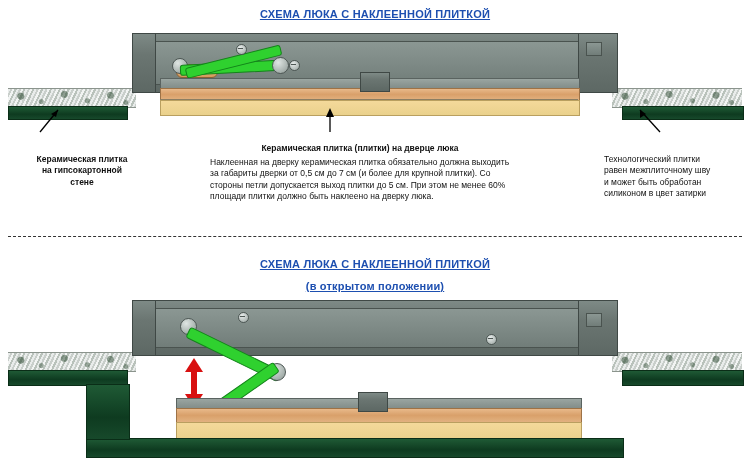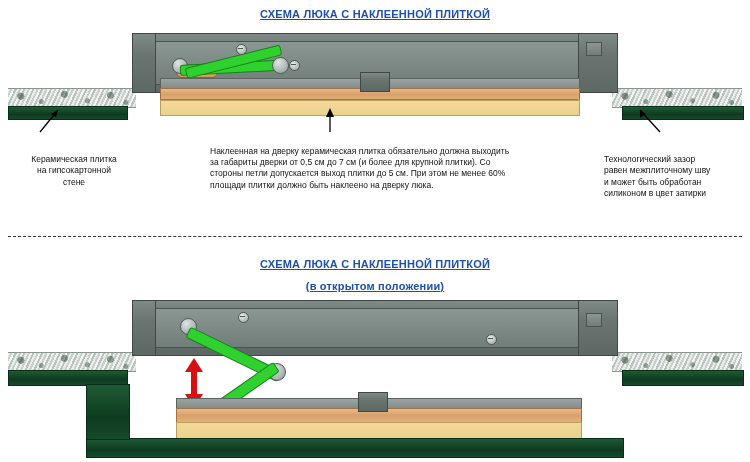--- a/index.html
+++ b/index.html
@@ -166,32 +166,33 @@
     <g stroke="#000" stroke-width="1.3" fill="none">
       <path d="M40,132 L58,110"></path>
       <path d="M330,132 L330,110"></path>
       <path d="M660,132 L640,110"></path>
     </g>
     <polygon points="58,110 51,114 56,117" fill="#000"></polygon>
     <polygon points="330,108 326,117 334,117" fill="#000"></polygon>
     <polygon points="640,110 640,118 646,114" fill="#000"></polygon>
   </svg>
 
-  <div class="caption cap-center" style="left:0;top:143px;width:148px;white-space:pre-line;font-weight:normal;">
+  <div class="caption cap-center" style="left:8px;top:143px;width:148px;white-space:pre-line;font-weight:bold;">
     <span>Керамическая плитка
 на гипсокартонной
 стене</span>
   </div>
 
   <div class="caption" style="left:210px;top:143px;width:300px;">
+    <div class="cap-center" style="font-weight:bold;">Керамическая плитка (плитки) на дверце люка</div>
     <div class="cap-left" style="margin-top:3px;">Наклеенная на дверку керамическая плитка обязательно должна выходить за габариты дверки от 0,5 см до 7 см (и более для крупной плитки). Со стороны петли допускается выход плитки до 5 см. При этом не менее 60% площади плитки должно быть наклеено на дверку люка.</div>
   </div>
 
   <div class="caption cap-left" style="left:604px;top:143px;width:148px;white-space:pre-line;">
-    <span>Технологический зазор
+    <span>Технологический плитки
 равен межплиточному шву
 и может быть обработан
 силиконом в цвет затирки</span>
   </div>
 
   <div class="divider"></div>
 
   <div class="title" id="title-bottom">СХЕМА ЛЮКА С НАКЛЕЕННОЙ ПЛИТКОЙ</div>
   <div class="title" id="subtitle-bottom">(в открытом положении)</div>
 

